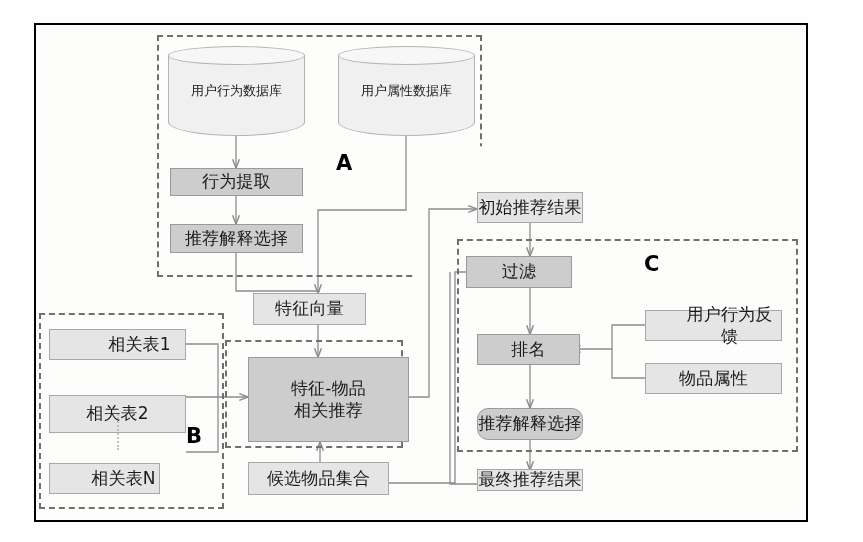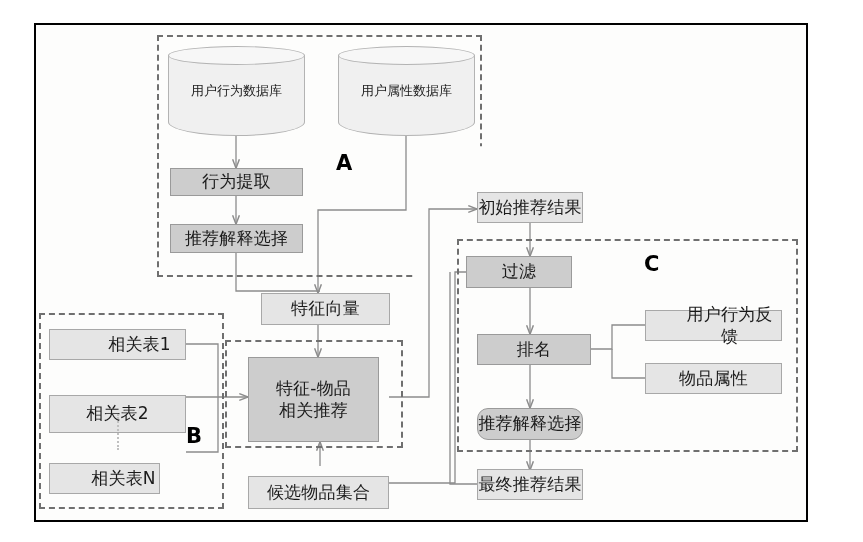--- a/index.html
+++ b/index.html
@@ -155,44 +155,44 @@
   <div class="cyl" style="left:338px;top:46px;width:137px;height:90px;">
     <div class="cyl-body"></div>
     <div class="cyl-top"></div>
     <div class="cyl-label">用户属性数据库</div>
   </div>
 
   <div class="node box-dark" style="left:170px;top:168px;width:133px;height:28px;">行为提取</div>
 
   <div class="node box-dark" style="left:170px;top:224px;width:133px;height:29px;">推荐解释选择</div>
 
-  <div class="node box-light" style="left:261px;top:293px;width:129px;height:32px;">特征向量</div>
+  <div class="node box-light" style="left:253px;top:293px;width:113px;height:32px;">特征向量</div>
 
   <div class="node box-light" style="left:49px;top:329px;width:137px;height:31px;padding-left:44px;">相关表1</div>
 
   <div class="node box-light" style="left:49px;top:395px;width:137px;height:38px;">相关表2</div>
 
   <div class="vdots" style="left:117px;top:414px;height:36px;"></div>
 
   <div class="node box-light" style="left:49px;top:463px;width:111px;height:31px;padding-left:38px;">相关表N</div>
 
-  <div class="node box-dark" style="left:248px;top:357px;width:131px;height:85px;flex-direction:column;align-items:center;">
+  <div class="node box-dark" style="left:248px;top:357px;width:161px;height:85px;flex-direction:column;align-items:center;">
     <span>特征-物品</span>
     <span>相关推荐</span>
   </div>
 
-  <div class="node box-light" style="left:248px;top:476px;width:141px;height:33px;">候选物品集合</div>
+  <div class="node box-light" style="left:248px;top:462px;width:141px;height:33px;">候选物品集合</div>
 
   <div class="node box-light" style="left:477px;top:192px;width:106px;height:31px;">初始推荐结果</div>
 
   <div class="node box-dark" style="left:466px;top:256px;width:106px;height:32px;">过滤</div>
 
-  <div class="node box-dark" style="left:477px;top:334px;width:114px;height:31px;">排名</div>
+  <div class="node box-dark" style="left:477px;top:334px;width:103px;height:31px;">排名</div>
 
   <div class="node box-dark" style="left:477px;top:408px;width:106px;height:32px;border-radius:11px;">推荐解释选择</div>
 
-  <div class="node box-light" style="left:477px;top:469px;width:106px;height:31px;">最终推荐结果</div>
+  <div class="node box-light" style="left:477px;top:469px;width:106px;height:22px;">最终推荐结果</div>
 
   <div class="node box-light" style="left:645px;top:310px;width:137px;height:31px;padding-left:32px;">用户行为反馈</div>
 
   <div class="node box-light" style="left:645px;top:363px;width:137px;height:31px;">物品属性</div>
 
 </div>
 
 </body></html>

